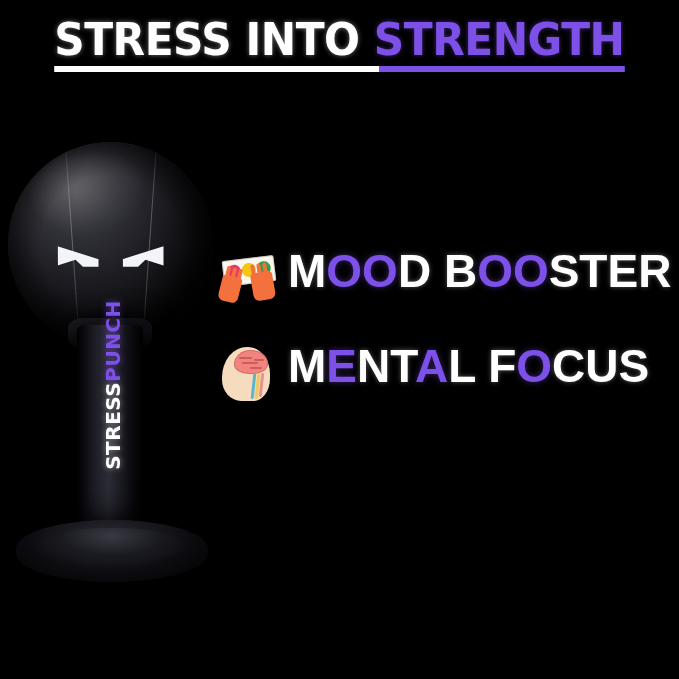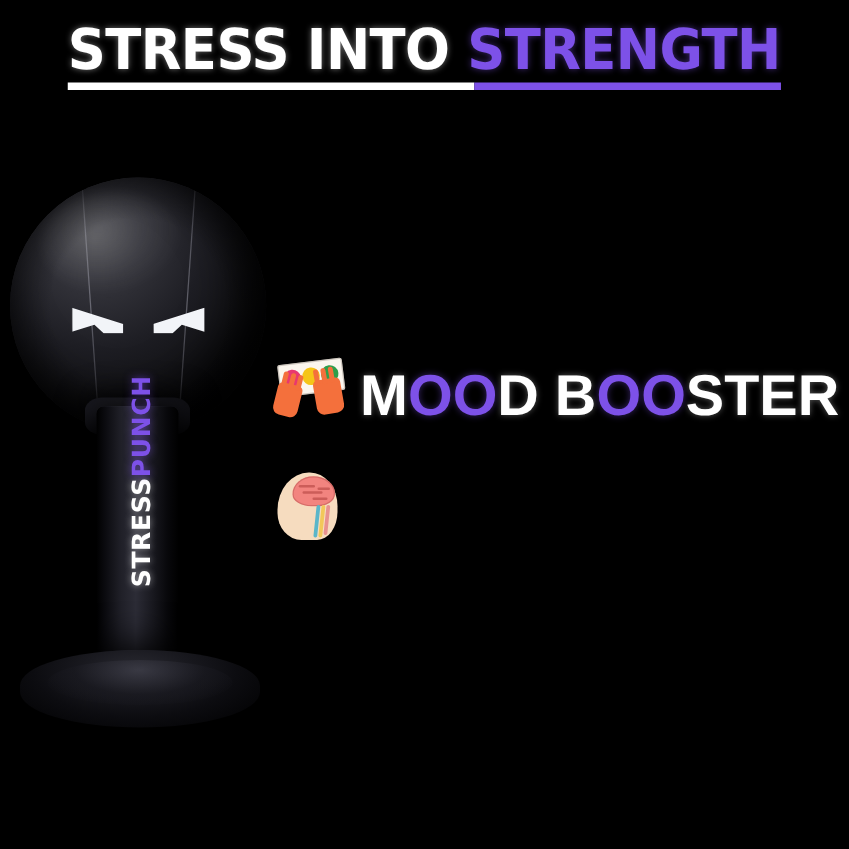--- a/index.html
+++ b/index.html
@@ -189,21 +189,21 @@
 
   
   .features {
     position: absolute;
     left: 218px;
     top: 246px;
     width: 460px;
   }
   .feature {
     display: flex;
-    align-items: flex-end;
+    align-items: flex-start;
     height: 95px;
   }
   .f-icon {
     flex: 0 0 64px;
     width: 64px;
     height: 64px;
     position: relative;
   }
   .f-text {
     font-family: "Liberation Sans", sans-serif;
@@ -379,17 +379,20 @@
             <span class="ic-gyrus" style="left:5px;  top:7px;  width:13px;"></span>
             <span class="ic-gyrus" style="left:8px;  top:12px; width:16px;"></span>
             <span class="ic-gyrus" style="left:16px; top:17px; width:12px;"></span>
             <span class="ic-gyrus" style="left:20px; top:9px;  width:10px;"></span>
           </div>
           <span class="ic-cord" style="left:30px; top:28px; height:26px; background:#5bb6c9; transform:rotate(6deg);"></span>
           <span class="ic-cord" style="left:34px; top:28px; height:26px; background:#f2c85a; transform:rotate(6deg);"></span>
           <span class="ic-cord" style="left:38px; top:28px; height:24px; background:#e8928f; transform:rotate(6deg);"></span>
         </div>
       </div>
+      <div class="f-text">
+        <span class="w">M</span><span class="p">E</span><span class="w">NT</span><span class="p">A</span><span class="w">L F</span><span class="p">O</span><span class="w">CUS</span>
+      </div>
     </div>
 
 
   </div>
 </div>
 
 </body></html>

